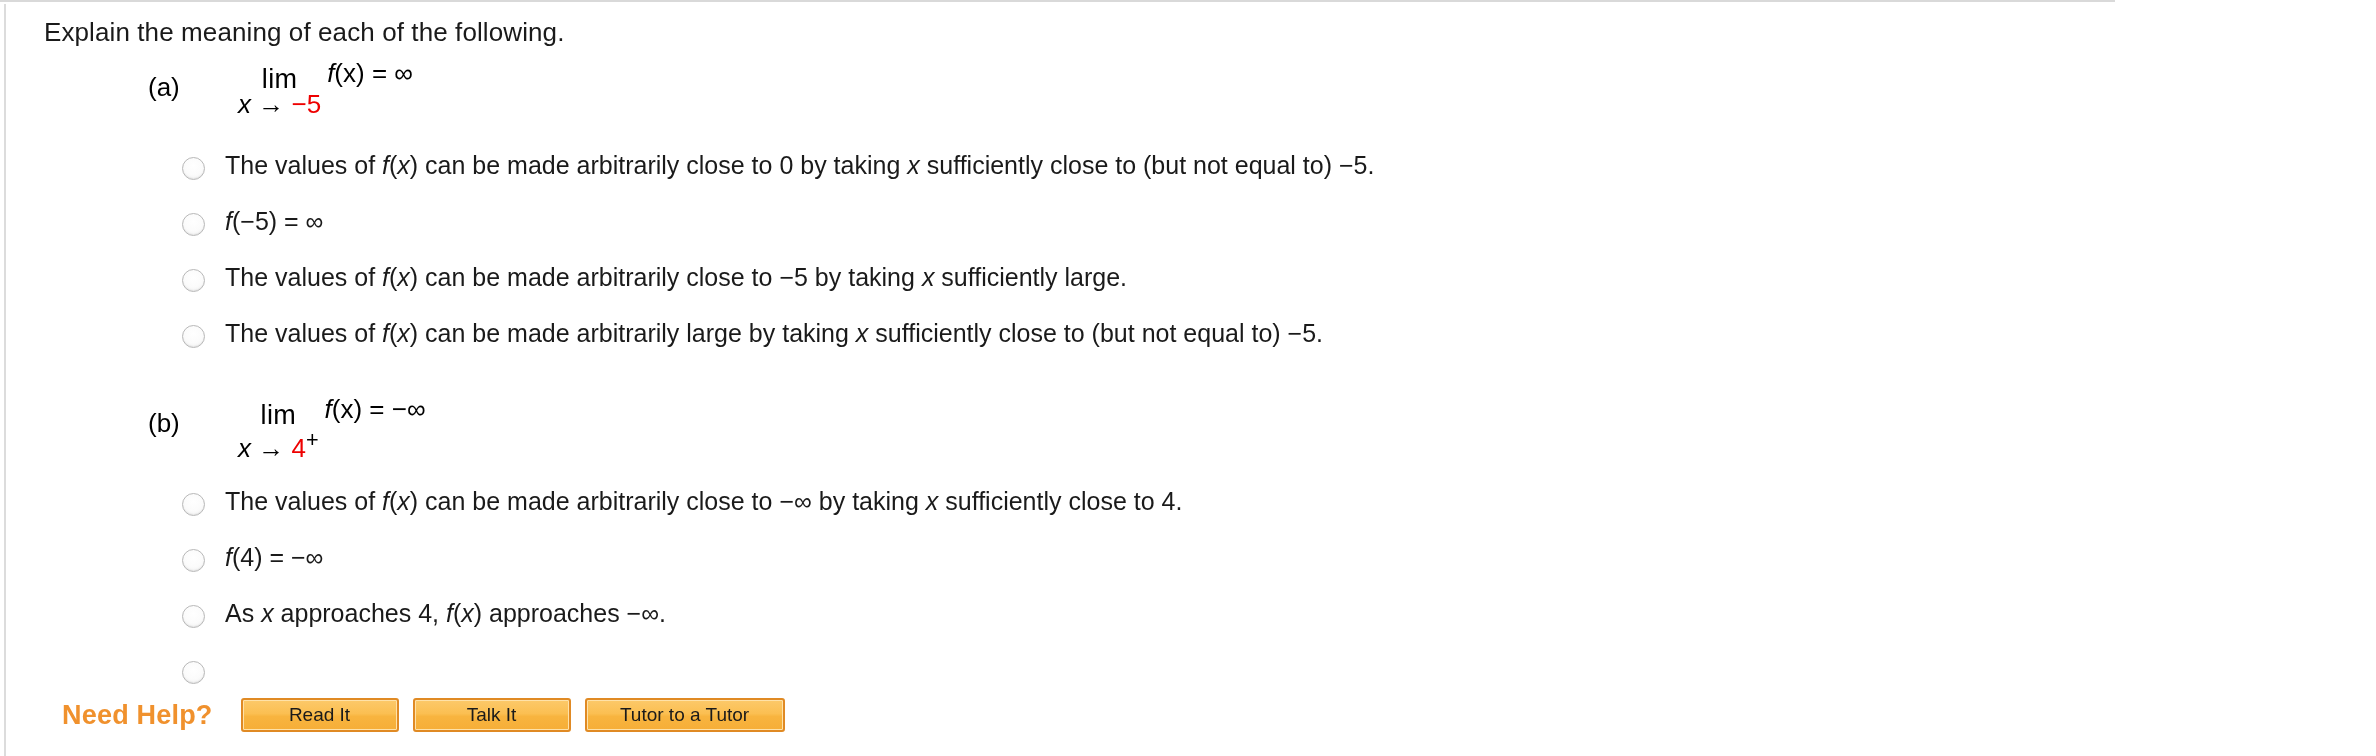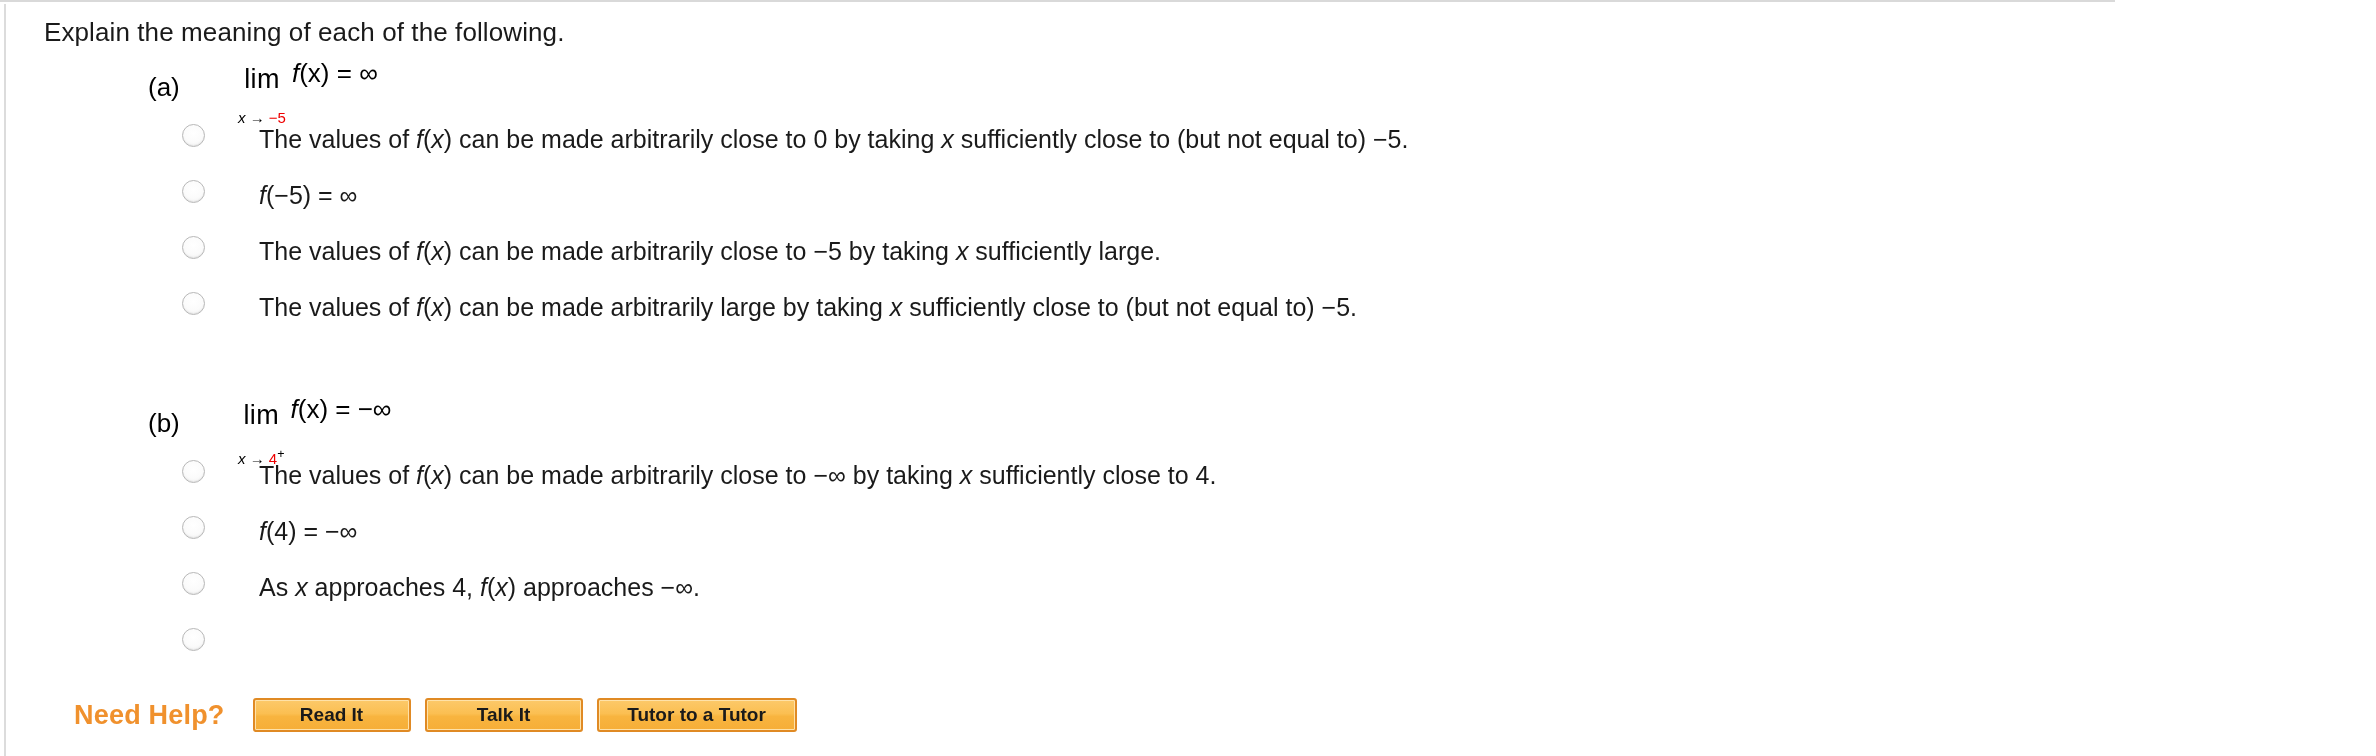--- a/index.html
+++ b/index.html
@@ -75,23 +75,23 @@
     position: relative;
     top: 2px;
     text-align: right;
   }
   .limit-word {
     font-size: 27px;
     line-height: 26px;
     letter-spacing: 0.3px;
   }
   .limit-sub {
-    font-size: 15px;
+    font-size: 26px;
     line-height: 20px;
-    margin-top: 16px;
+    margin-top: 2px;
     white-space: nowrap;
   }
   .var-italic {
     font-style: italic;
   }
   .red {
     color: #ee0000;
   }
   .limit-body {
     font-size: 26px;
@@ -102,24 +102,23 @@
   .limit-body .fn {
     font-style: italic;
   }
 
   .options {
     margin: 0;
     padding: 0;
   }
   .option-row {
     display: flex;
-    align-items: flex-start;
+    align-items: flex-end;
     margin-left: 138px;
     min-height: 56px;
-    gap: 34px;
   }
   .radio {
     flex: 0 0 auto;
     width: 21px;
     height: 21px;
     border-radius: 50%;
     border: 1px solid #b8b8b8;
     background: radial-gradient(circle at 50% 38%, #ffffff 0%, #fbfbfb 55%, #ececec 100%);
     box-shadow: inset 0 -1px 1px rgba(0,0,0,0.06);
     margin-right: 20px;
@@ -134,21 +133,21 @@
   .option-text i {
     font-style: italic;
   }
 
   .gap {
     height: 46px;
   }
 
   .footer {
     position: absolute;
-    left: 74px;
+    left: 62px;
     top: 696px;
     display: flex;
     align-items: center;
   }
   .need-help {
     font-size: 27px;
     font-weight: bold;
     color: #f0912d;
     margin-right: 28px;
     letter-spacing: 0.2px;
@@ -158,21 +157,21 @@
     height: 34px;
     margin-right: 14px;
     border: 2px solid #e08a24;
     border-radius: 3px;
     background: linear-gradient(to bottom, #fcc96a 0%, #fbbf52 45%, #f8b43f 55%, #f6ae38 100%);
     box-shadow: inset 0 0 0 1px #ffe2a8;
     display: flex;
     align-items: center;
     justify-content: center;
     font-size: 19px;
-    font-weight: bold;
+    font-weight: normal;
     color: #1a1a1a;
     cursor: pointer;
     box-sizing: border-box;
   }
   .help-btn.wide {
     width: 200px;
   }
 </style>
 </head>
 <body>

